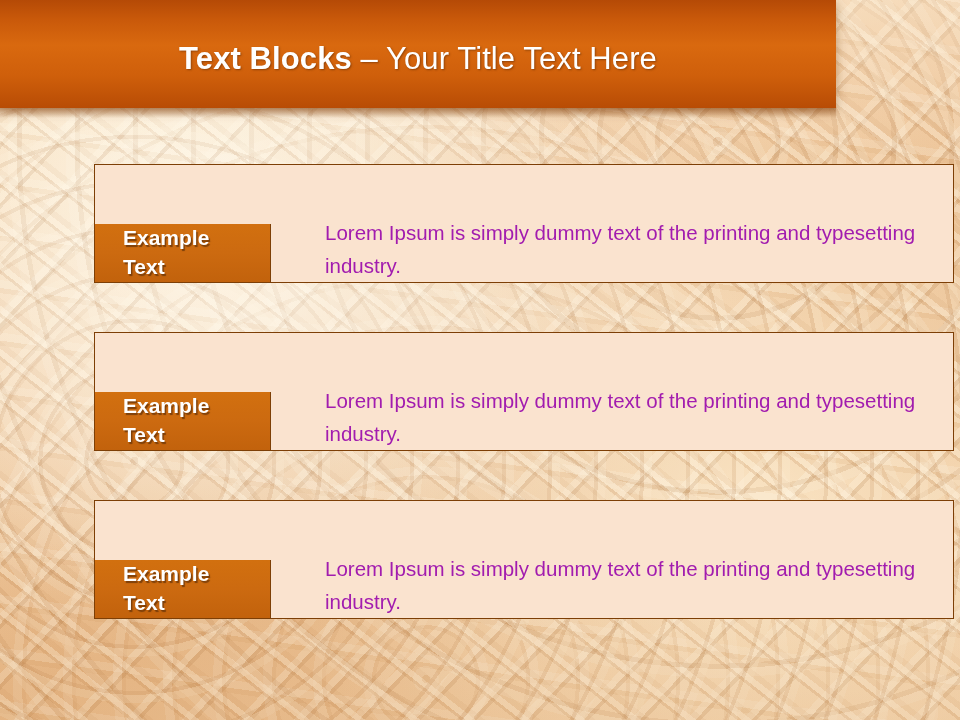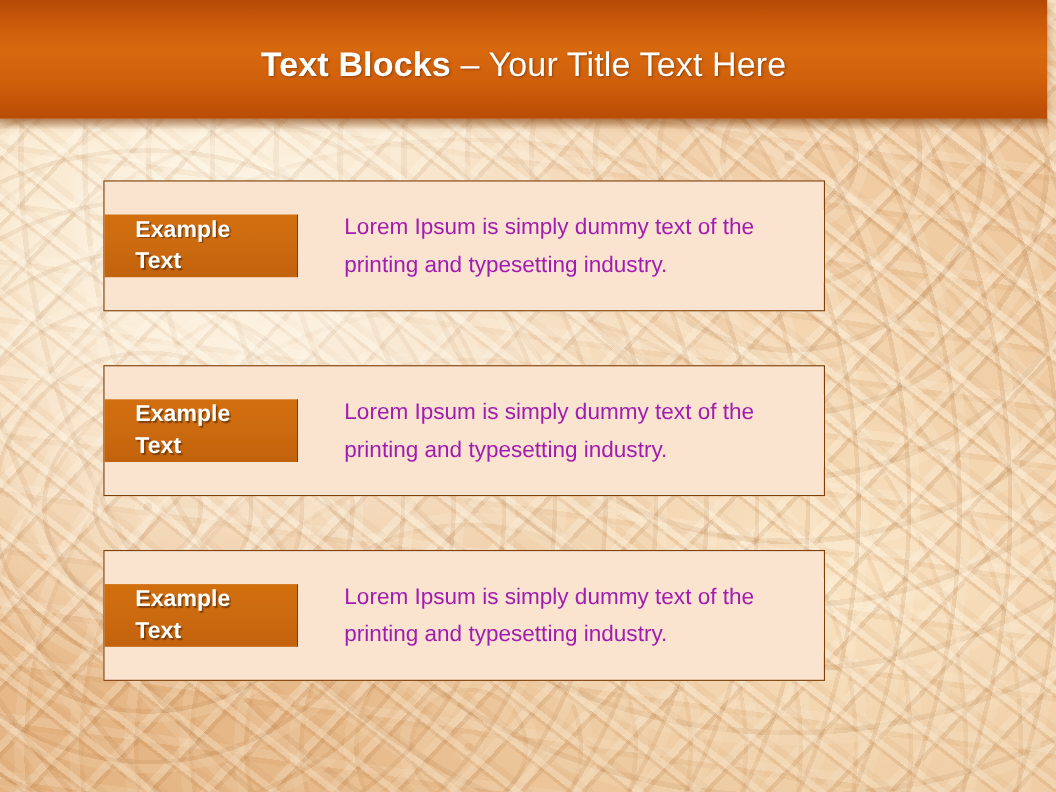--- a/index.html
+++ b/index.html
@@ -77,21 +77,21 @@
       radial-gradient(ellipse at 30% 40%, rgba(255,252,244,0.45) 0%, rgba(255,252,244,0) 55%),
       linear-gradient(to bottom, rgba(255,246,228,0.40) 0%, rgba(255,246,228,0.0) 22%),
       linear-gradient(to top, rgba(206,140,74,0.18) 0%, rgba(206,140,74,0.0) 25%);
   }
 
   
   .title-bar {
     position: absolute;
     top: 0;
     left: 0;
-    width: 952px;
+    width: 836px;
     height: 108px;
     background: linear-gradient(to bottom,
         #b54a06 0%,
         #c9590a 18%,
         #d9690f 42%,
         #cf5f0b 70%,
         #b84c05 100%);
     box-shadow: 0 3px 10px rgba(120,60,10,0.45);
     display: flex;
     align-items: center;
@@ -117,27 +117,28 @@
 
   
   .blocks {
     position: absolute;
     top: 164px;
     left: 94px;
     width: 756px;
   }
   .block {
     display: flex;
-    align-items: center;
-    width: 656px;
+    align-items: flex-end;
+    width: 860px;
     height: 119px;
     margin-bottom: 49px;
     border: 1px solid #7d3f06;
     box-sizing: border-box;
     background: #fae3cf;
+    gap: 12px;
   }
   .block-label {
     width: 176px;
     flex: 0 0 176px;
     background: linear-gradient(to bottom, #d2700f 0%, #cc6a10 50%, #c2620c 100%);
     border-right: 1px solid #7d3f06;
     box-sizing: border-box;
     display: flex;
     flex-direction: column;
     justify-content: center;

